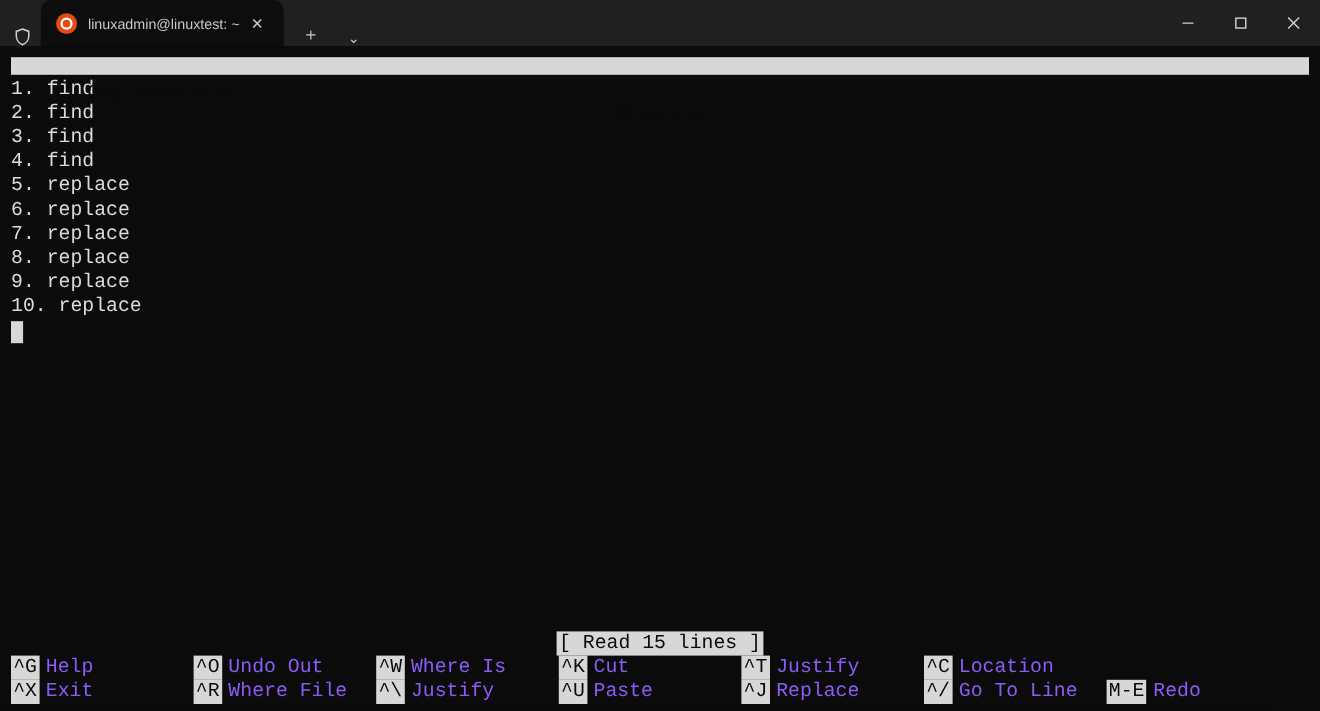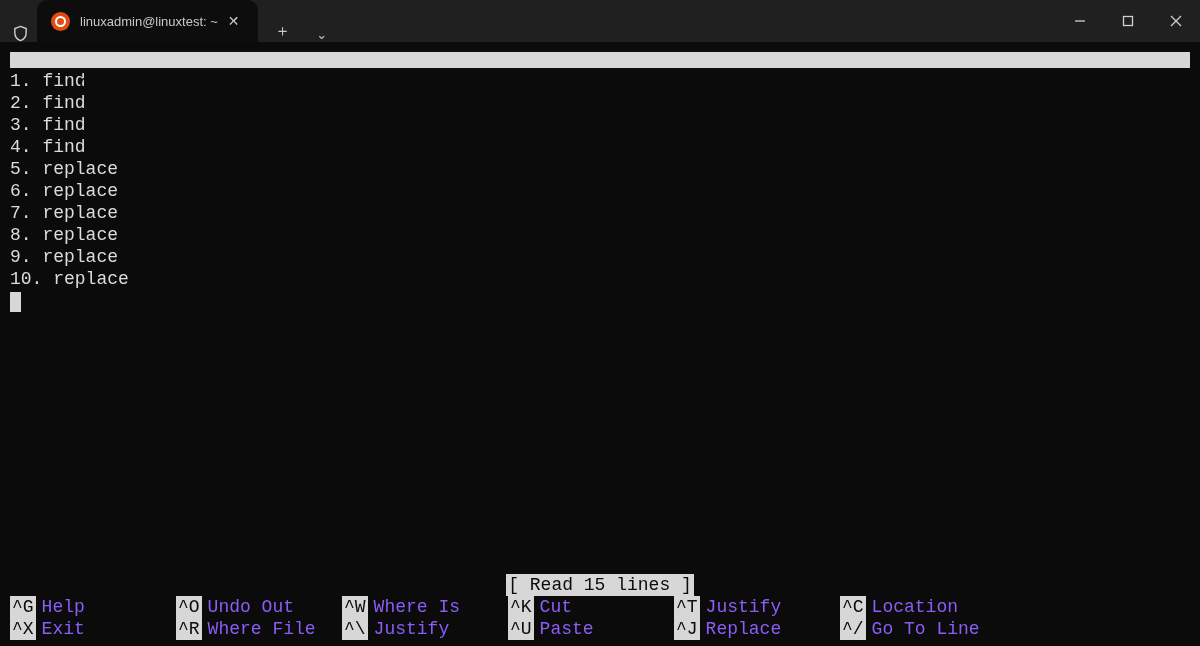--- a/index.html
+++ b/index.html
@@ -221,16 +221,17 @@
           <div class="shortcut-col short"><span class="key">^T</span><span class="lbl">Justify</span></div>
           <div class="shortcut-col short"><span class="key">^C</span><span class="lbl">Location</span></div>
         </div>
       <div class="shortcut-row" id="shortcut-row-2">
           <div class="shortcut-col short"><span class="key">^X</span><span class="lbl">Exit</span></div>
           <div class="shortcut-col short"><span class="key">^R</span><span class="lbl">Where File</span></div>
           <div class="shortcut-col short"><span class="key">^\</span><span class="lbl">Justify</span></div>
           <div class="shortcut-col short"><span class="key">^U</span><span class="lbl">Paste</span></div>
           <div class="shortcut-col short"><span class="key">^J</span><span class="lbl">Replace</span></div>
           <div class="shortcut-col short"><span class="key">^/</span><span class="lbl">Go To Line</span></div>
+          <div class="shortcut-col short"><span class="key">M-E</span><span class="lbl">Redo</span></div>
         </div>
     </div>
   </div>
 </div>
 
 </body></html>

